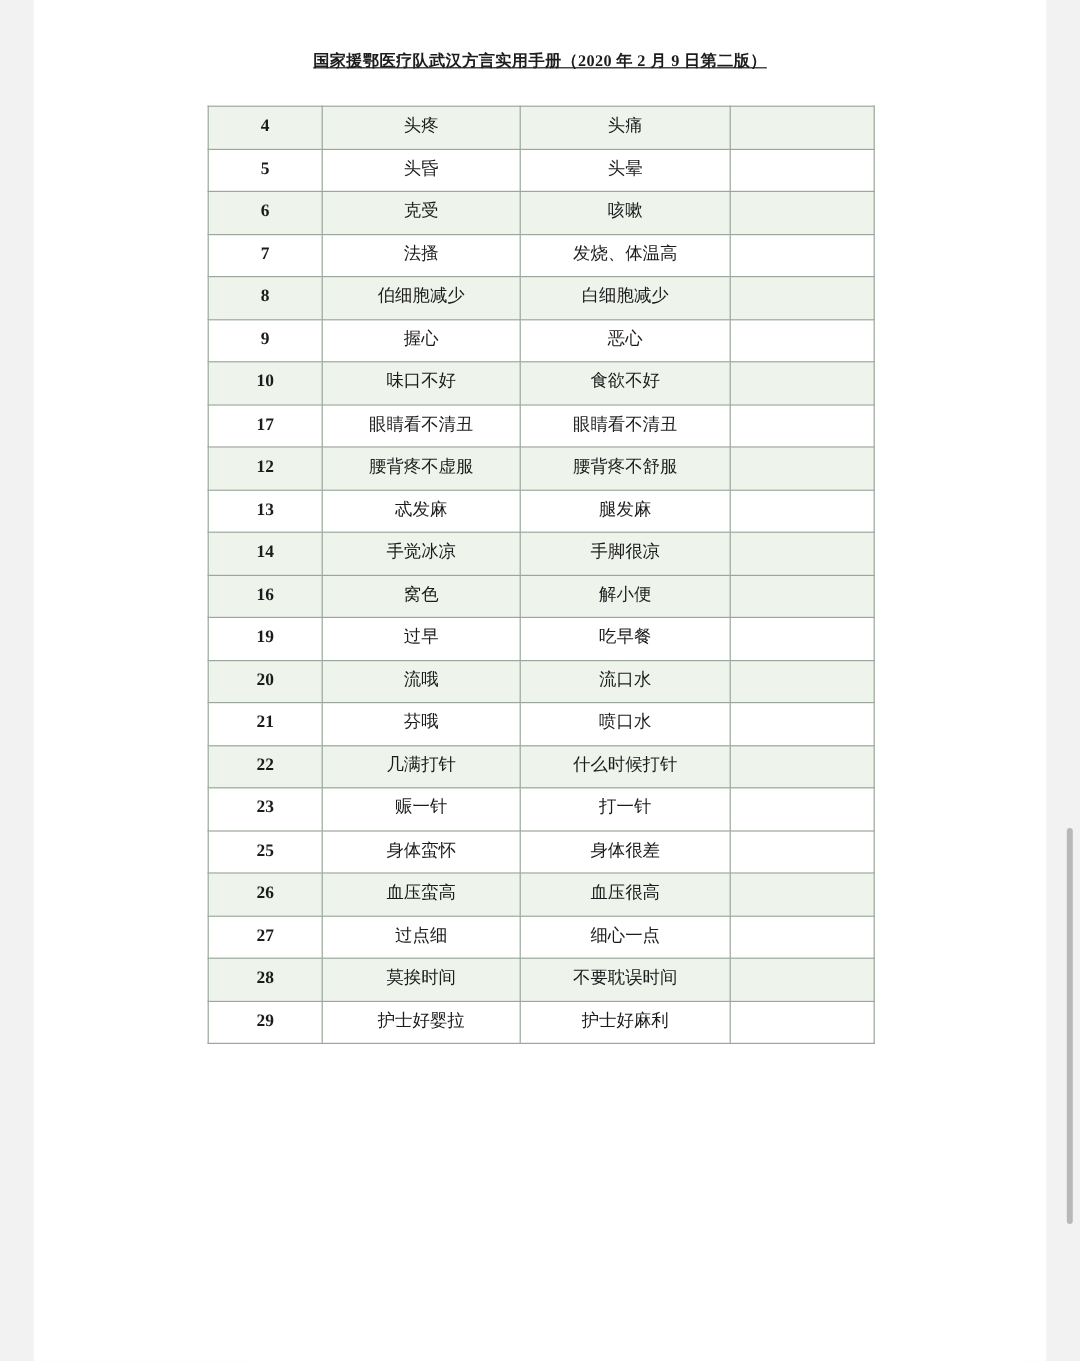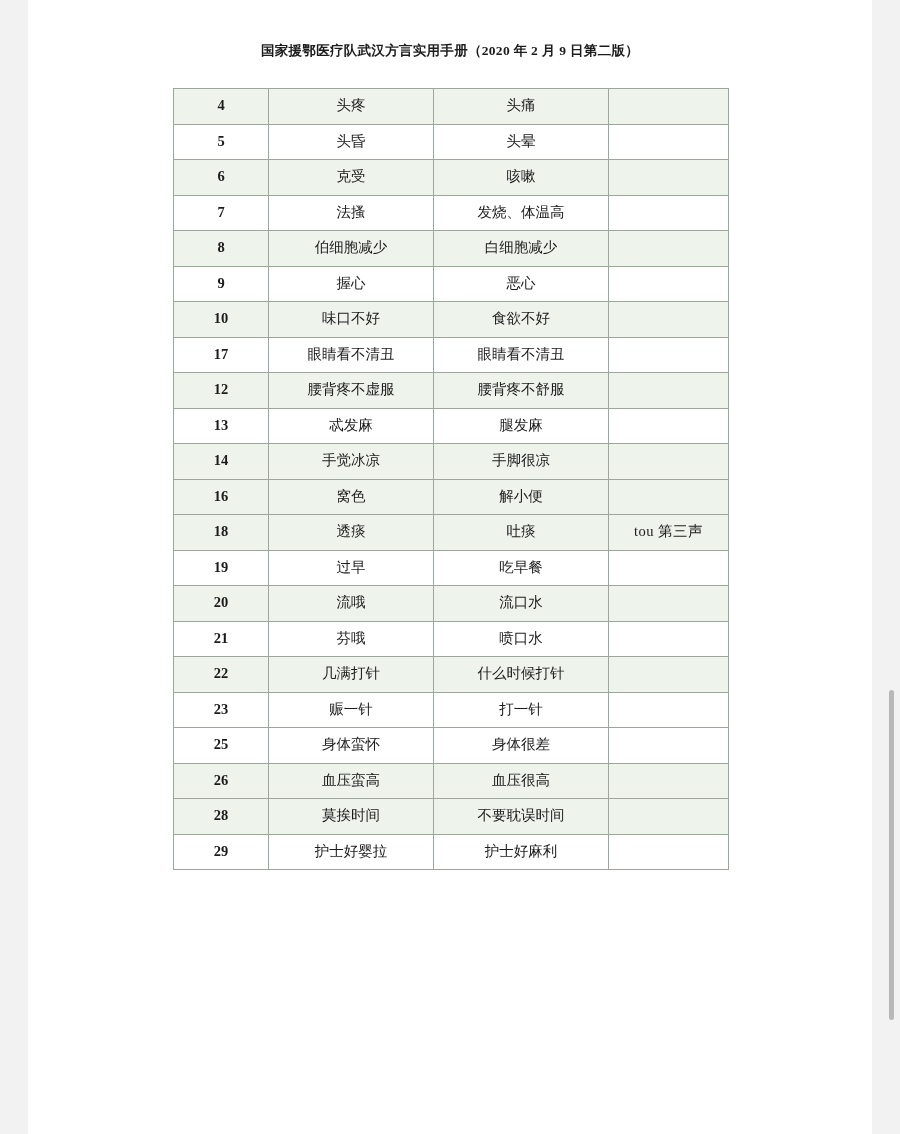--- a/index.html
+++ b/index.html
@@ -42,20 +42,21 @@
     position: absolute;
     top: 42px;
     left: 0;
     width: 844px;
     text-align: center;
     font-size: 13.5px;
     font-weight: bold;
     letter-spacing: 0.3px;
     color: #1c1c1c;
     font-family: "Liberation Serif", "DejaVu Serif", serif;
+    text-decoration: underline;
   }
   .table-wrap {
     position: absolute;
     left: 145px;
     top: 88px;
     width: 555px;
   }
   table.glossary {
     border-collapse: collapse;
     width: 555px;
@@ -182,26 +183,20 @@
           <td class="dialect">手觉冰凉</td>
           <td class="standard">手脚很凉</td>
           <td class="note"></td>
         </tr>
         <tr class="shaded">
           <td class="num">16</td>
           <td class="dialect">窝色</td>
           <td class="standard">解小便</td>
           <td class="note"></td>
         </tr>
-        <tr class="shaded">
-          <td class="num">18</td>
-          <td class="dialect">透痰</td>
-          <td class="standard">吐痰</td>
-          <td class="note">tou  第三声</td>
-        </tr>
         <tr class="plain">
           <td class="num">19</td>
           <td class="dialect">过早</td>
           <td class="standard">吃早餐</td>
           <td class="note"></td>
         </tr>
         <tr class="shaded">
           <td class="num">20</td>
           <td class="dialect">流哦</td>
           <td class="standard">流口水</td>
@@ -228,20 +223,26 @@
         <tr class="plain">
           <td class="num">25</td>
           <td class="dialect">身体蛮怀</td>
           <td class="standard">身体很差</td>
           <td class="note"></td>
         </tr>
         <tr class="shaded">
           <td class="num">26</td>
           <td class="dialect">血压蛮高</td>
           <td class="standard">血压很高</td>
+          <td class="note"></td>
+        </tr>
+        <tr class="plain">
+          <td class="num">27</td>
+          <td class="dialect">过点细</td>
+          <td class="standard">细心一点</td>
           <td class="note"></td>
         </tr>
         <tr class="shaded">
           <td class="num">28</td>
           <td class="dialect">莫挨时间</td>
           <td class="standard">不要耽误时间</td>
           <td class="note"></td>
         </tr>
         <tr class="plain">
           <td class="num">29</td>

